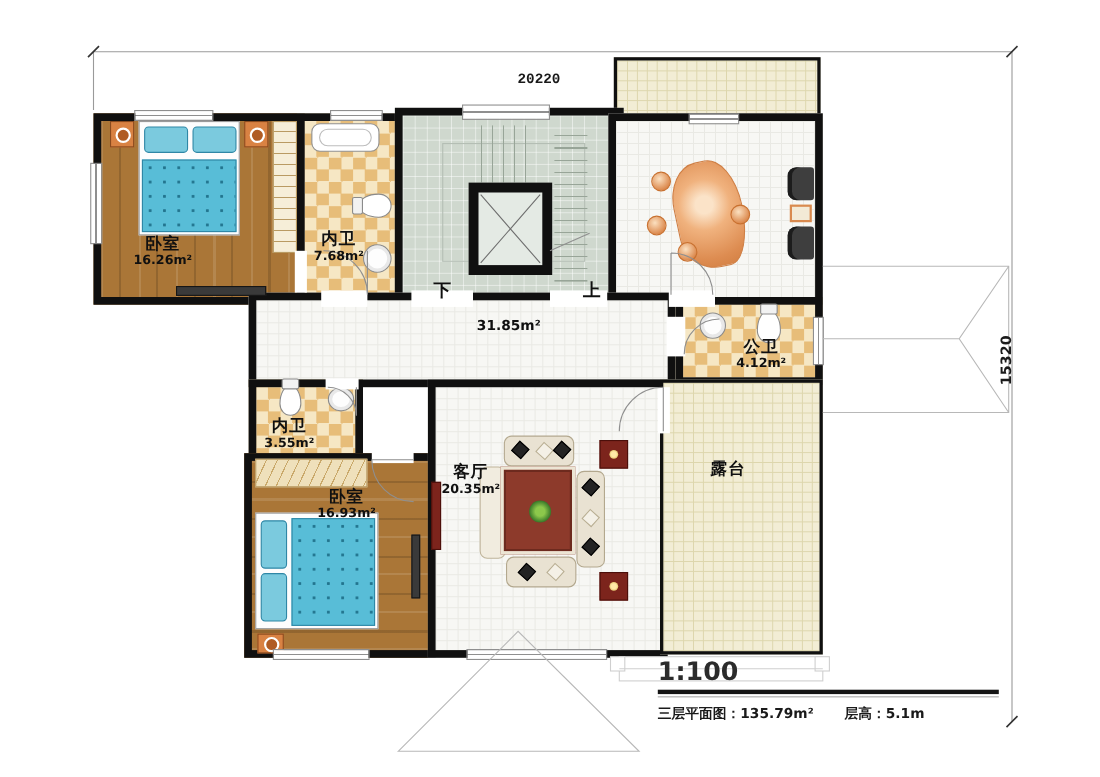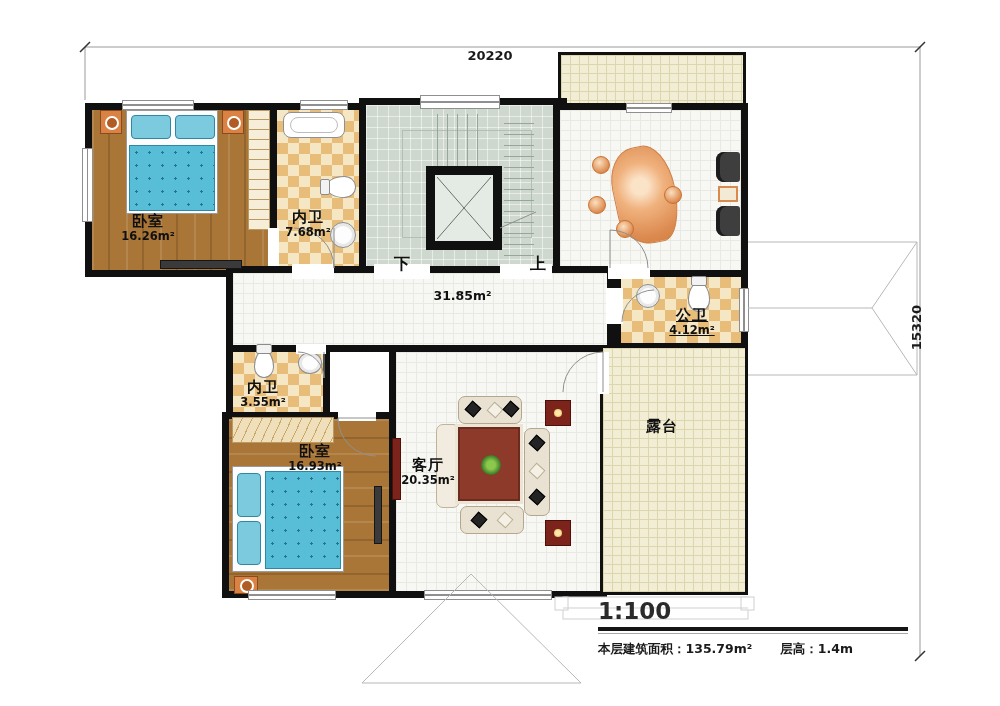--- a/index.html
+++ b/index.html
@@ -221,51 +221,51 @@
     <span class="nm">卧室</span>
     <span class="ar">16.26m²</span>
   </div>
   <div class="rlabel" style="left:270px;top:208px;width:76px;">
     <span class="nm">内卫</span>
     <span class="ar">7.68m²</span>
   </div>
   <div class="rlabel" style="left:405px;top:288px;width:115px;">
     <span class="ar" style="font-size:12.5px;text-align:center;">31.85m²</span>
   </div>
-  <div class="rlabel" style="left:650px;top:306px;width:84px;text-decoration:underline;">
+  <div class="rlabel" style="left:650px;top:306px;width:84px;">
     <span class="nm">公卫</span>
     <span class="ar">4.12m²</span>
   </div>
   <div class="rlabel" style="left:222px;top:378px;width:82px;">
     <span class="nm">内卫</span>
     <span class="ar">3.55m²</span>
   </div>
   <div class="rlabel" style="left:268px;top:442px;width:94px;">
     <span class="nm">卧室</span>
     <span class="ar">16.93m²</span>
   </div>
-  <div class="rlabel" style="left:382px;top:420px;width:92px;margin-top:36px;">
+  <div class="rlabel" style="left:382px;top:420px;width:92px;">
     <span class="nm">客厅</span>
     <span class="ar">20.35m²</span>
   </div>
   <div class="rlabel" style="left:622px;top:417px;width:80px;">
     <span class="nm">露台</span>
   </div>
 
   <div class="biglab" style="left:394px;top:254px;">下</div>
   <div class="biglab" style="left:530px;top:254px;">上</div>
 
-  <div class="dimlab" style="left:450px;top:48px;width:80px;">20220</div>
+  <div class="dimlab" style="left:450px;top:64px;width:80px;font-family:Liberation Mono, monospace;">20220</div>
   <div class="dimlab" style="left:882px;top:320px;width:68px;transform:rotate(-90deg);transform-origin:center;">15320</div>
 
   <div class="titleblock">
     <div class="titlerow">
       <span class="s">1:100</span>
     </div>
     <div class="rule1"></div>
     <div class="rule2"></div>
     <div class="inforow">
-      <span>本层建筑面积：135.79m²</span>
-      <span>层高：1.4m</span>
+      <span>三层平面图：135.79m²</span>
+      <span>层高：5.1m</span>
     </div>
   </div>
 
 </div>
 
 </body></html>

